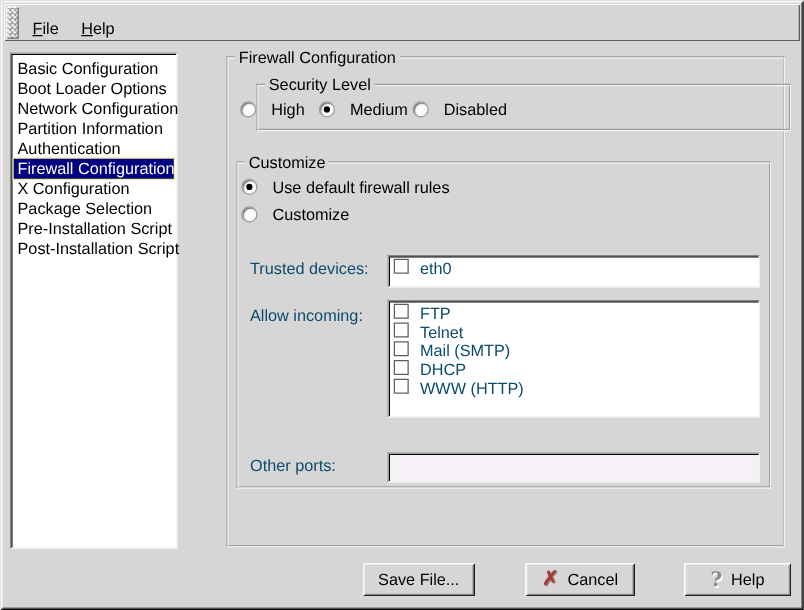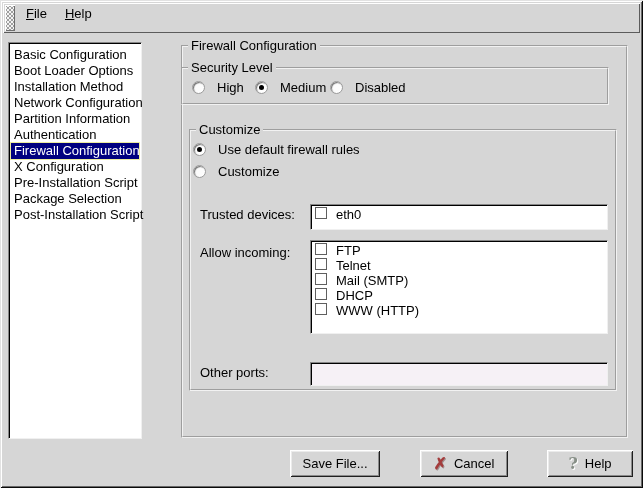--- a/index.html
+++ b/index.html
@@ -16,21 +16,21 @@
     position:absolute;left:3px;top:3px;width:637px;height:30px;background:#d6d6d6;
     box-shadow:inset 1px 1px 0 #ffffff,inset -1px -1px 0 #5c5c5c;
   }
   .grip{
     position:absolute;left:2px;top:2px;bottom:2px;width:10px;
     background:#cfcfcf;
     background-image:repeating-conic-gradient(#f4f4f4 0% 25%,#9f9f9f 0% 50%);
     background-size:4px 4px;
     box-shadow:inset 1px 1px 0 #ffffff,inset -1px -1px 0 #6e6e6e;
   }
-  .menu-items{position:absolute;left:14px;top:0;height:100%;display:flex;align-items:flex-start;}
+  .menu-items{position:absolute;left:14px;top:0;height:100%;display:flex;align-items:flex-end;}
   .menu-item{display:inline-block;padding:3px 9px;cursor:default;}
   .menu-item::first-letter{text-decoration:underline;}
   
   .sunken{
     background:#ffffff;
     border:1px solid;border-color:#868686 #f0f0f0 #f0f0f0 #868686;
     box-shadow:inset 1px 1px 0 #000000;
   }
   .sidebar{position:absolute;left:8px;top:42px;width:134px;height:397px;padding:4px 2px 2px 2px;}
   .side-item{height:16px;line-height:16px;padding-left:3px;white-space:nowrap;cursor:default;}
@@ -46,21 +46,21 @@
   .radio{
     width:13px;height:13px;border-radius:50%;background:#fcfcfc;flex:0 0 13px;
     border:1px solid #9a9a9a;position:relative;
     box-shadow:inset 1px 1px 1px rgba(0,0,0,0.55),inset -1px -1px 1px rgba(255,255,255,0.95);
   }
   .radio.checked{background:#ffffff;}
   .radio.checked::after{
     content:"";position:absolute;left:3px;top:3px;width:5px;height:5px;border-radius:50%;background:#000;
   }
   .cb{width:12px;height:12px;background:#ffffff;border:1px solid #5f5f5f;flex:0 0 12px;}
-  .dim{color:#000000;}
+  .dim{color:#0c4a6e;}
   
   .field-label{position:absolute;left:200px;height:16px;line-height:16px;white-space:nowrap;}
   .listbox{position:absolute;left:310px;width:298px;padding:2px 0 0 4px;}
   .cb-row{display:flex;gap:9px;height:15px;}
   .entry{
     position:absolute;left:310px;width:298px;height:24px;background:#f6f1f6;
     border:1px solid;border-color:#868686 #f0f0f0 #f0f0f0 #868686;
     box-shadow:inset 1px 1px 0 #000000;
     padding:3px 4px;font-family:"Liberation Sans",sans-serif;font-size:13px;color:#000;
   }
@@ -84,36 +84,35 @@
     <div class="grip"></div>
     <div class="menu-items">
       <span class="menu-item">File</span>
       <span class="menu-item">Help</span>
     </div>
   </div>
 
   <div class="sidebar sunken">
     <div class="side-item">Basic Configuration</div>
     <div class="side-item">Boot Loader Options</div>
-    <div class="side-item">Installation Method</div>
     <div class="side-item">Network Configuration</div>
     <div class="side-item">Partition Information</div>
     <div class="side-item">Authentication</div>
     <div class="side-item selected">Firewall Configuration</div>
     <div class="side-item">X Configuration</div>
+    <div class="side-item">Package Selection</div>
     <div class="side-item">Pre-Installation Script</div>
-    <div class="side-item">Package Selection</div>
     <div class="side-item">Post-Installation Script</div>
   </div>
 
   <div class="frame" style="left:181px;top:45px;width:447px;height:393px;">
     <span class="frame-label">Firewall Configuration</span>
   </div>
 
-  <div class="frame" style="left:181px;top:67px;width:428px;height:38px;">
+  <div class="frame" style="left:205px;top:67px;width:428px;height:38px;">
     <span class="frame-label">Security Level</span>
   </div>
   <div class="opt-row" style="left:192px;top:80px;">
     <span class="radio"></span>
     <span>High</span>
   </div>
   <div class="opt-row" style="left:255px;top:80px;">
     <span class="radio checked"></span>
     <span>Medium</span>
   </div>

